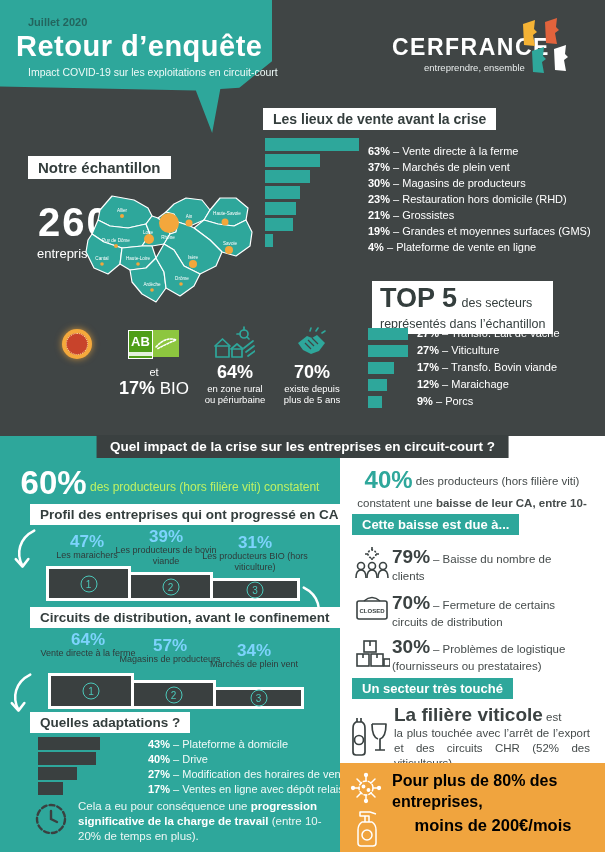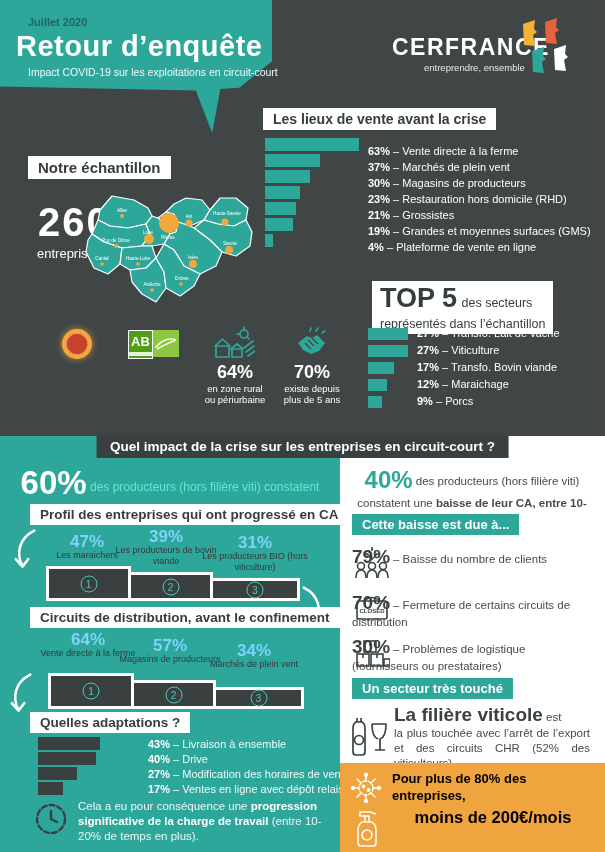--- a/index.html
+++ b/index.html
@@ -31,35 +31,35 @@
   .t5small{font-size:12.5px;font-weight:normal;}
   
   .badge{position:absolute;text-align:center;color:#fff;}
   .badge .pre{font-size:11px;}
   .badge .big{font-size:17px;}
   .badge .big b{font-size:18px;}
   .badge .sub{font-size:9.5px;line-height:1.2;}
   
   .impact-band{left:50%;top:435px;transform:translateX(-50%);background:#3a4040;color:#fff;
     font-weight:bold;font-size:13.5px;white-space:nowrap;padding:4px 14px;}
-  .dark-txt{color:#5eead4;}
+  .dark-txt{color:#bef264;}
   .stat{position:absolute;width:116px;text-align:center;}
   .stat .p{font-size:17px;font-weight:bold;color:#7dd3fc;line-height:1;}
   .stat .l{font-size:9px;color:#2f3b3a;line-height:1.2;}
   .pbox{position:absolute;background:#3a4040;border:3px solid #fff;}
   .rank{position:absolute;left:50%;top:50%;transform:translate(-50%,-50%);width:15px;height:15px;
     border:1.5px solid #4cc8ba;border-radius:50%;color:#4cc8ba;font-size:10px;line-height:15px;text-align:center;}
   .dbar{position:absolute;background:#3a4040;height:13px;}
   .abar-txt{position:absolute;left:110px;color:#f2faf8;font-size:11px;white-space:nowrap;}
   .cause{position:absolute;left:352px;width:235px;}
   .cause .ic{position:absolute;left:2px;top:2px;}
-  .cause .body{font-size:11.5px;color:#454b4b;line-height:1.25;}
+  .cause .body{margin-left:40px;font-size:11.5px;color:#454b4b;line-height:1.25;}
   .cause .cp{font-size:19px;font-weight:bold;color:#3b4242;margin-right:3px;}
   .small-note{font-size:11.5px;color:#454b4b;line-height:1.3;}
-  .ob-line{font-size:13px;line-height:1.3;}
+  .ob-line{font-size:16px;line-height:1.3;}
 </style>
 </head>
 <body>
 
 <div class="page">
 
   <div class="abs bg-left"></div>
   <div class="abs bg-right"></div>
 
   <div class="abs banner"></div>
@@ -186,20 +186,24 @@
 
   <div class="abs" style="left:128px;top:330px;width:23px;height:27px;background:#4f9e18;border:1px solid #fff;color:#fff;text-align:center">
     <div style="font-size:13px;font-weight:bold;line-height:21px">AB</div>
     <div style="height:4px;background:rgba(255,255,255,.85)"></div>
   </div>
   <div class="abs" style="left:153px;top:330px;width:26px;height:27px;background:#8dc63f">
     <svg width="26" height="27" viewBox="0 0 26 27">
         <path d="M3,17 Q13,6 23,10 Q13,14 4,19" fill="none" stroke="#fff" stroke-width="1.6" stroke-dasharray="1.8,1.6" stroke-linecap="round"></path>
       </svg>
   </div>
+  <div class="badge" style="left:112px;top:366px;width:84px">
+    <div class="pre">et</div>
+    <div class="big"><b>17%</b> <span>BIO</span></div>
+  </div>
 
   <svg class="abs" style="left:213px;top:326px" width="42" height="34" viewBox="0 0 42 34" fill="none" stroke="#2ea79b" stroke-width="1.7" stroke-linecap="round" stroke-linejoin="round">
     <rect x="3" y="20" width="13" height="11"></rect>
     <path d="M2,20 L9.5,13 L17,20"></path>
     <rect x="19" y="23" width="10" height="8"></rect>
     <path d="M18,23 L24,18 L30,23"></path>
     <circle cx="31" cy="8" r="4"></circle>
     <path d="M31,4 V1 M27,8 H24 M34,11 L36,13"></path>
     <path d="M31,22 L40,15 M33,26 L41,20 M35,30 L42,25"></path>
   </svg>
@@ -284,21 +288,21 @@
 
   <svg class="abs" style="left:8px;top:672px" width="26" height="42" viewBox="0 0 30 50" fill="none" stroke="#fff" stroke-width="3" stroke-linecap="round" stroke-linejoin="round">
     <path d="M26,3 C8,12 4,30 12,45"></path>
       <path d="M4,37 L12,46 L19,37"></path>
   </svg>
 
   <div class="abs wbox" style="left:30px;top:712px;font-size:13.5px">Quelles adaptations ?</div>
 
   <div class="abs" style="left:38px;top:737px;width:300px;height:62px">
     <div class="dbar" style="top:0;width:62px"></div>
-    <div class="abar-txt" style="top:1px"><b class="pct" style="color:#fff">43%</b> <span>– Livraison à ensemble</span></div>
+    <div class="abar-txt" style="top:1px"><b class="pct" style="color:#fff">43%</b> <span>– Plateforme à domicile</span></div>
     <div class="dbar" style="top:15px;width:58px"></div>
     <div class="abar-txt" style="top:16px"><b class="pct" style="color:#fff">40%</b> <span>– Drive</span></div>
     <div class="dbar" style="top:30px;width:39px"></div>
     <div class="abar-txt" style="top:31px"><b class="pct" style="color:#fff">27%</b> <span>– Modification des horaires de vente</span></div>
     <div class="dbar" style="top:45px;width:25px"></div>
     <div class="abar-txt" style="top:46px"><b class="pct" style="color:#fff">17%</b> <span>– Ventes en ligne avec dépôt relais</span></div>
   </div>
 
   <svg class="abs" style="left:34px;top:802px" width="34" height="34" viewBox="0 0 34 34" fill="none" stroke="#3a4040" stroke-width="2.4" stroke-linecap="round">
     <circle cx="17" cy="17" r="14" stroke-dasharray="5,3"></circle>

